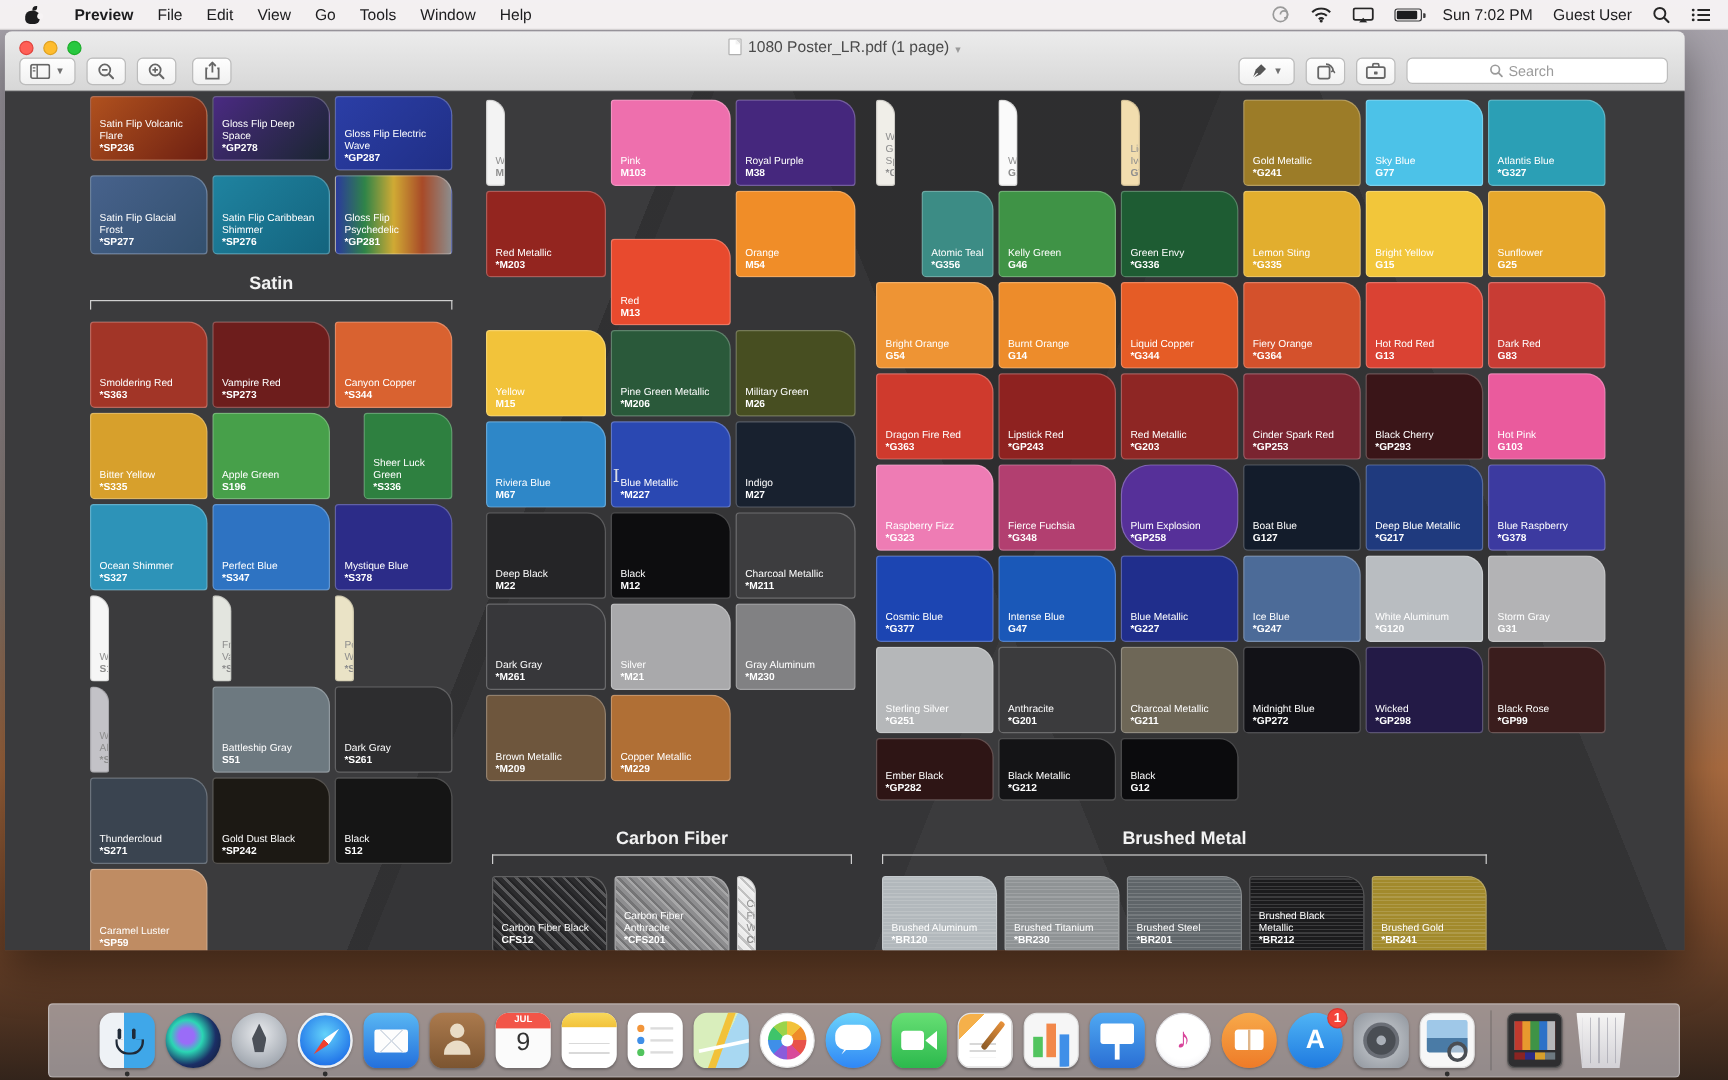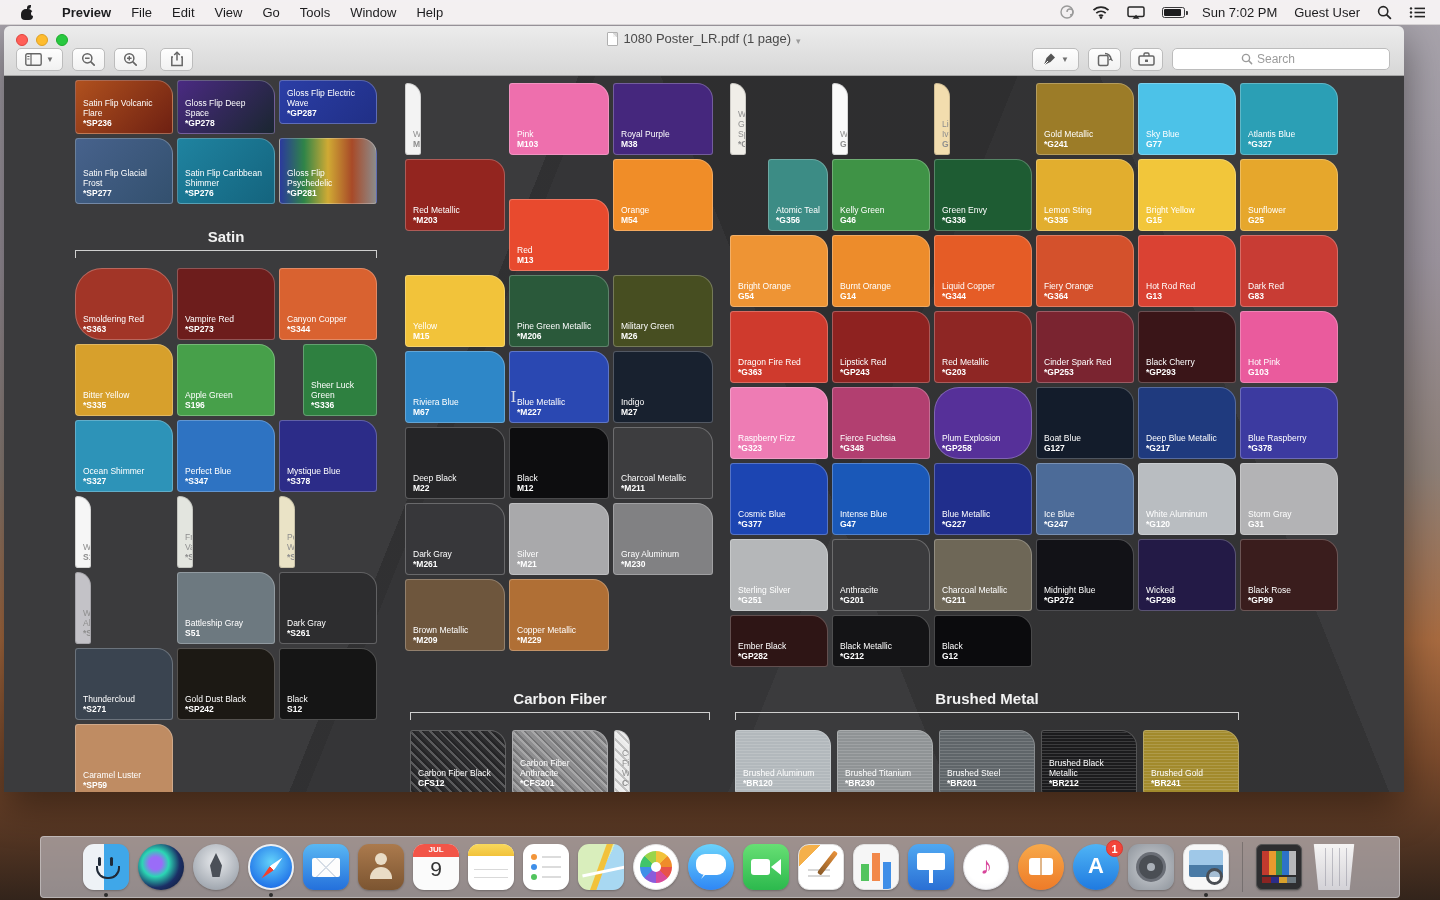--- a/index.html
+++ b/index.html
@@ -320,21 +320,21 @@
   <div class="swatch-group" id="group-flip">
         <div class="grid" style="grid-template-columns: repeat(3, 1fr);">
           <div class="swatch" style="background: linear-gradient(135deg, rgb(176, 81, 30), rgb(110, 32, 18)); height: 54px;">
             <div class="sw-name">Satin Flip Volcanic Flare</div>
             <div class="sw-code">*SP236</div>
           </div>
           <div class="swatch" style="background: linear-gradient(135deg, rgb(74, 42, 130), rgb(26, 38, 48)); height: 54px;">
             <div class="sw-name">Gloss Flip Deep Space</div>
             <div class="sw-code">*GP278</div>
           </div>
-          <div class="swatch" style="background: linear-gradient(135deg, rgb(43, 62, 166), rgb(32, 47, 134)); height: 44px;">
+          <div class="swatch" style="background: linear-gradient(135deg, rgb(43, 62, 166), rgb(32, 47, 134)); height: 62px;">
             <div class="sw-name">Gloss Flip Electric Wave</div>
             <div class="sw-code">*GP287</div>
           </div>
           <div class="swatch" style="background: linear-gradient(135deg, rgb(71, 98, 140), rgb(51, 80, 110));">
             <div class="sw-name">Satin Flip Glacial Frost</div>
             <div class="sw-code">*SP277</div>
           </div>
           <div class="swatch" style="background: linear-gradient(135deg, rgb(31, 131, 160), rgb(20, 100, 126));">
             <div class="sw-name">Satin Flip Caribbean Shimmer</div>
             <div class="sw-code">*SP276</div>
@@ -342,21 +342,21 @@
           <div class="swatch" style="background: linear-gradient(90deg, rgb(43, 58, 156), rgb(47, 132, 72), rgb(208, 170, 52), rgb(168, 74, 40), rgb(140, 140, 140));">
             <div class="sw-name">Gloss Flip Psychedelic</div>
             <div class="sw-code">*GP281</div>
           </div>
         </div>
       </div>
       <div class="swatch-group" id="group-satin">
         <div class="group-header">Satin</div>
         <div class="bracket"></div>
         <div class="grid" style="grid-template-columns: repeat(3, 1fr);">
-          <div class="swatch" style="background: rgb(162, 53, 39); border-radius: 27px;">
+          <div class="swatch" style="background: rgb(162, 53, 39);">
             <div class="sw-name">Smoldering Red</div>
             <div class="sw-code">*S363</div>
           </div>
           <div class="swatch" style="background: rgb(109, 29, 28);">
             <div class="sw-name">Vampire Red</div>
             <div class="sw-code">*SP273</div>
           </div>
           <div class="swatch" style="background: rgb(217, 98, 48);">
             <div class="sw-name">Canyon Copper</div>
             <div class="sw-code">*S344</div>

